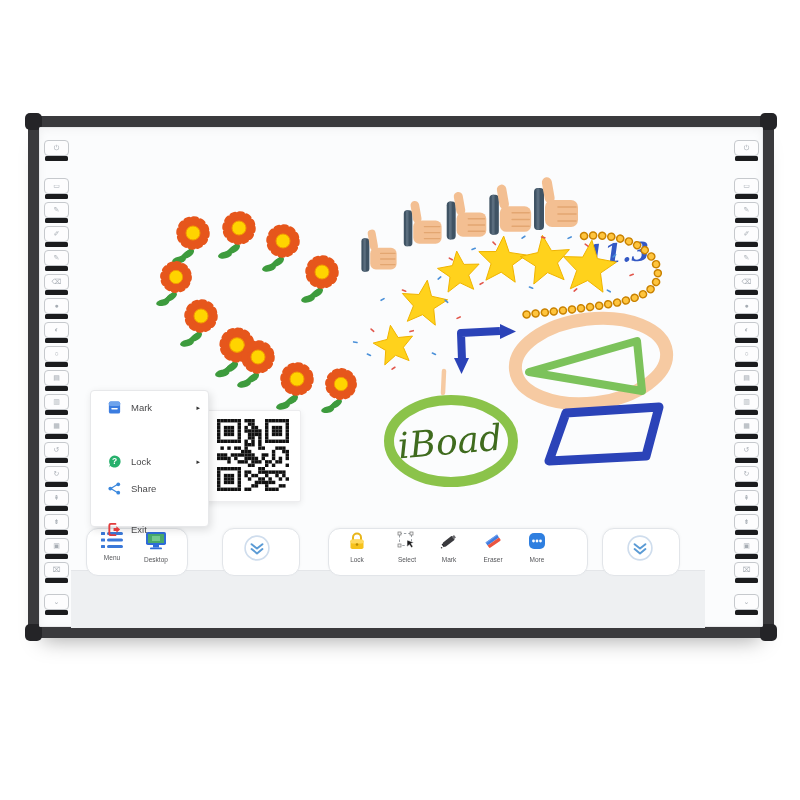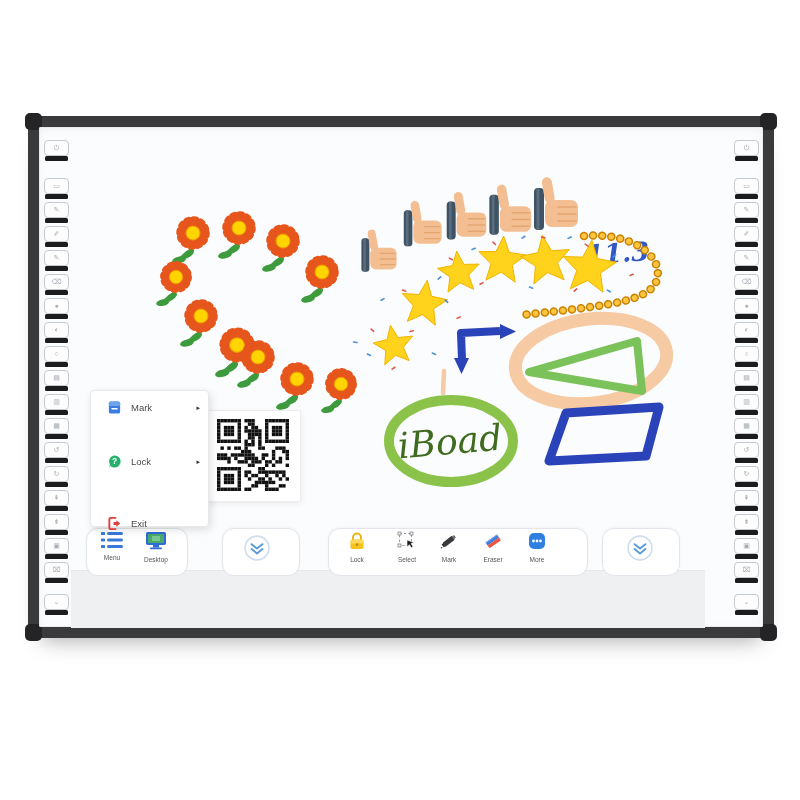--- a/index.html
+++ b/index.html
@@ -550,21 +550,35 @@
         </div>
         <div class="menu-item" style="top:57px">
           <span class="mi-icon">
             <svg viewBox="0 0 16 16" width="15" height="15">
                 <path d="M8 1.5 a6.5 6.5 0 1 1 -4.6 11.1 L2 14.5 l1.2-3.2 A6.5 6.5 0 0 1 8 1.5z" fill="#27b06c"></path>
                 <text x="8" y="11" font-size="9" fill="#fff" text-anchor="middle" font-weight="bold" font-family="Liberation Sans, sans-serif">?</text>
               </svg></span>
           <span class="mi-label">Lock</span>
           <span class="mi-arrow">▸</span>
         </div>
-        <div class="menu-item" style="top:119px">
+        <div class="menu-item" style="top:84px">
+          <span class="mi-icon">
+            <svg viewBox="0 0 16 16" width="15" height="15">
+                <g stroke="#3a87dd" stroke-width="1.4">
+                  <line x1="4" y1="8" x2="11.5" y2="3.5"></line>
+                  <line x1="4" y1="8" x2="11.5" y2="12.5"></line>
+                </g>
+                <circle cx="12" cy="3.5" r="2" fill="#3a87dd"></circle>
+                <circle cx="3.5" cy="8" r="2" fill="#3a87dd"></circle>
+                <circle cx="12" cy="12.5" r="2" fill="#3a87dd"></circle>
+              </svg></span>
+          <span class="mi-label">Share</span>
+          <span class="mi-arrow"></span>
+        </div>
+        <div class="menu-item" style="top:125px">
           <span class="mi-icon">
             <svg viewBox="0 0 16 16" width="15" height="15">
                 <path d="M9 2 H4 a1.5 1.5 0 0 0 -1.5 1.5 v9 A1.5 1.5 0 0 0 4 14 h5" fill="none" stroke="#e23c3c" stroke-width="2" stroke-linecap="round"></path>
                 <path d="M10 4.5 L14 8 l-4 3.5 v-2 h-3 v-3 h3 z" fill="#e23c3c"></path>
               </svg></span>
           <span class="mi-label">Exit</span>
           <span class="mi-arrow"></span>
         </div>
       </div>
 

